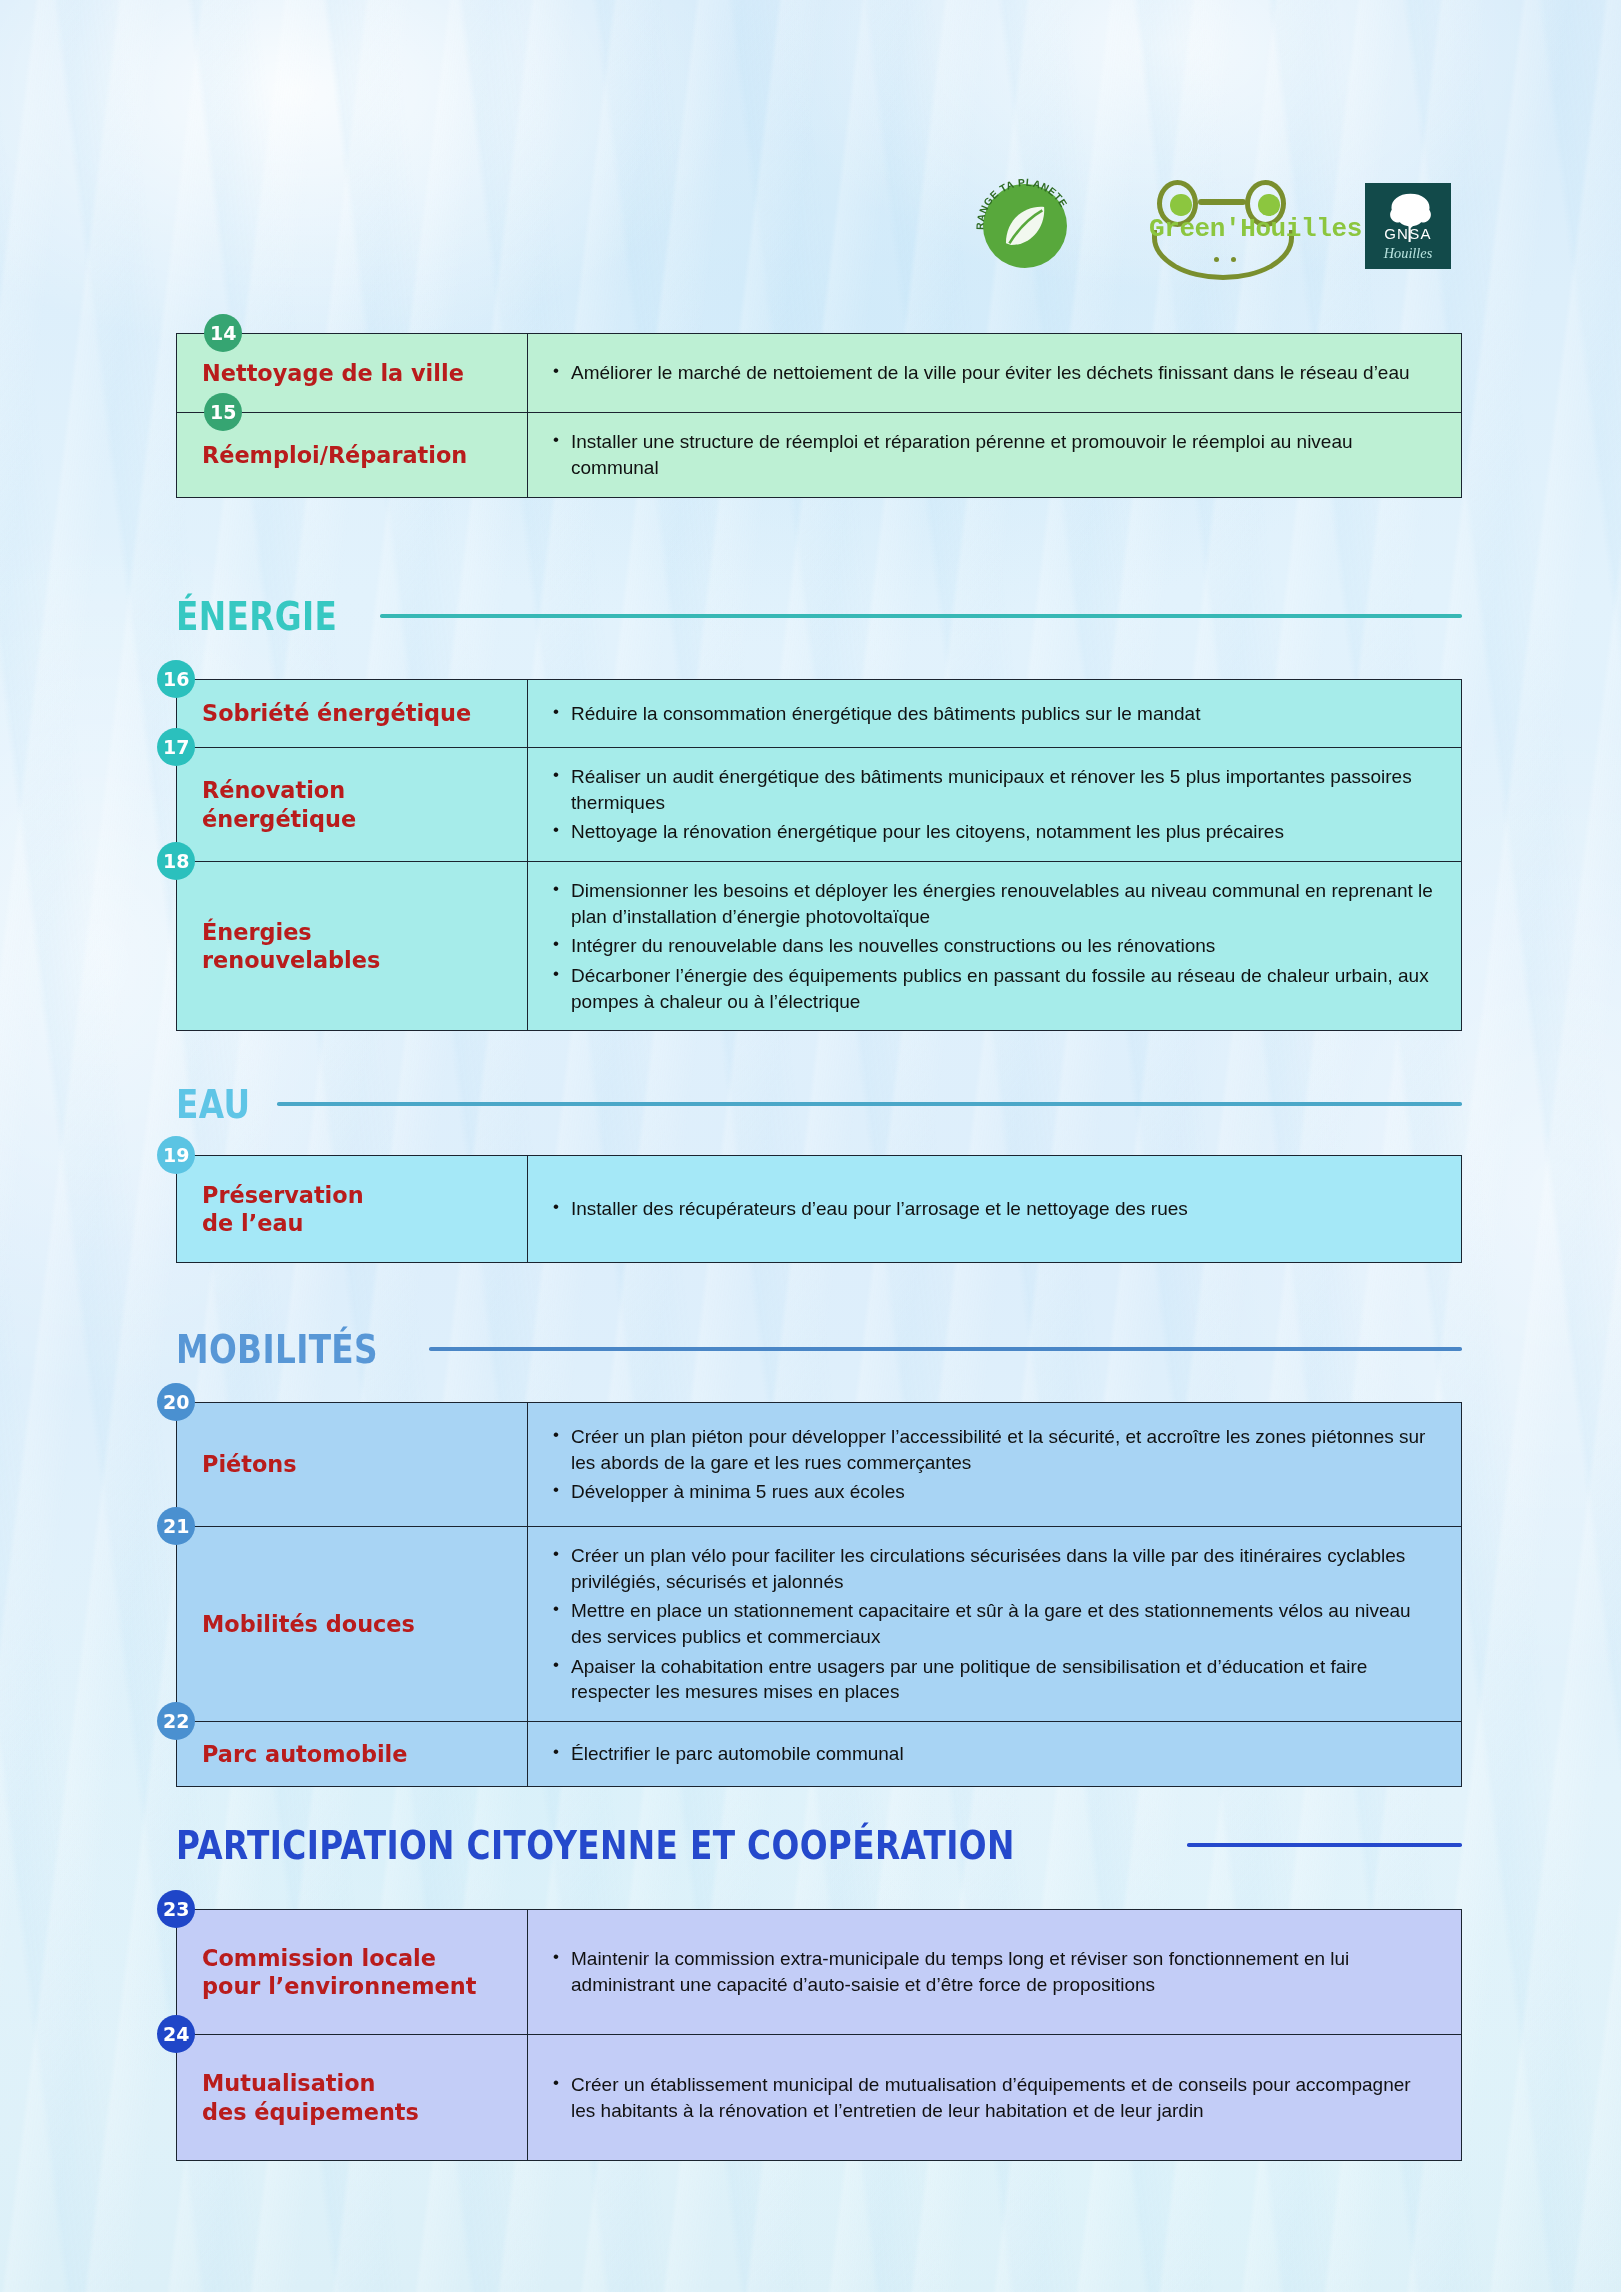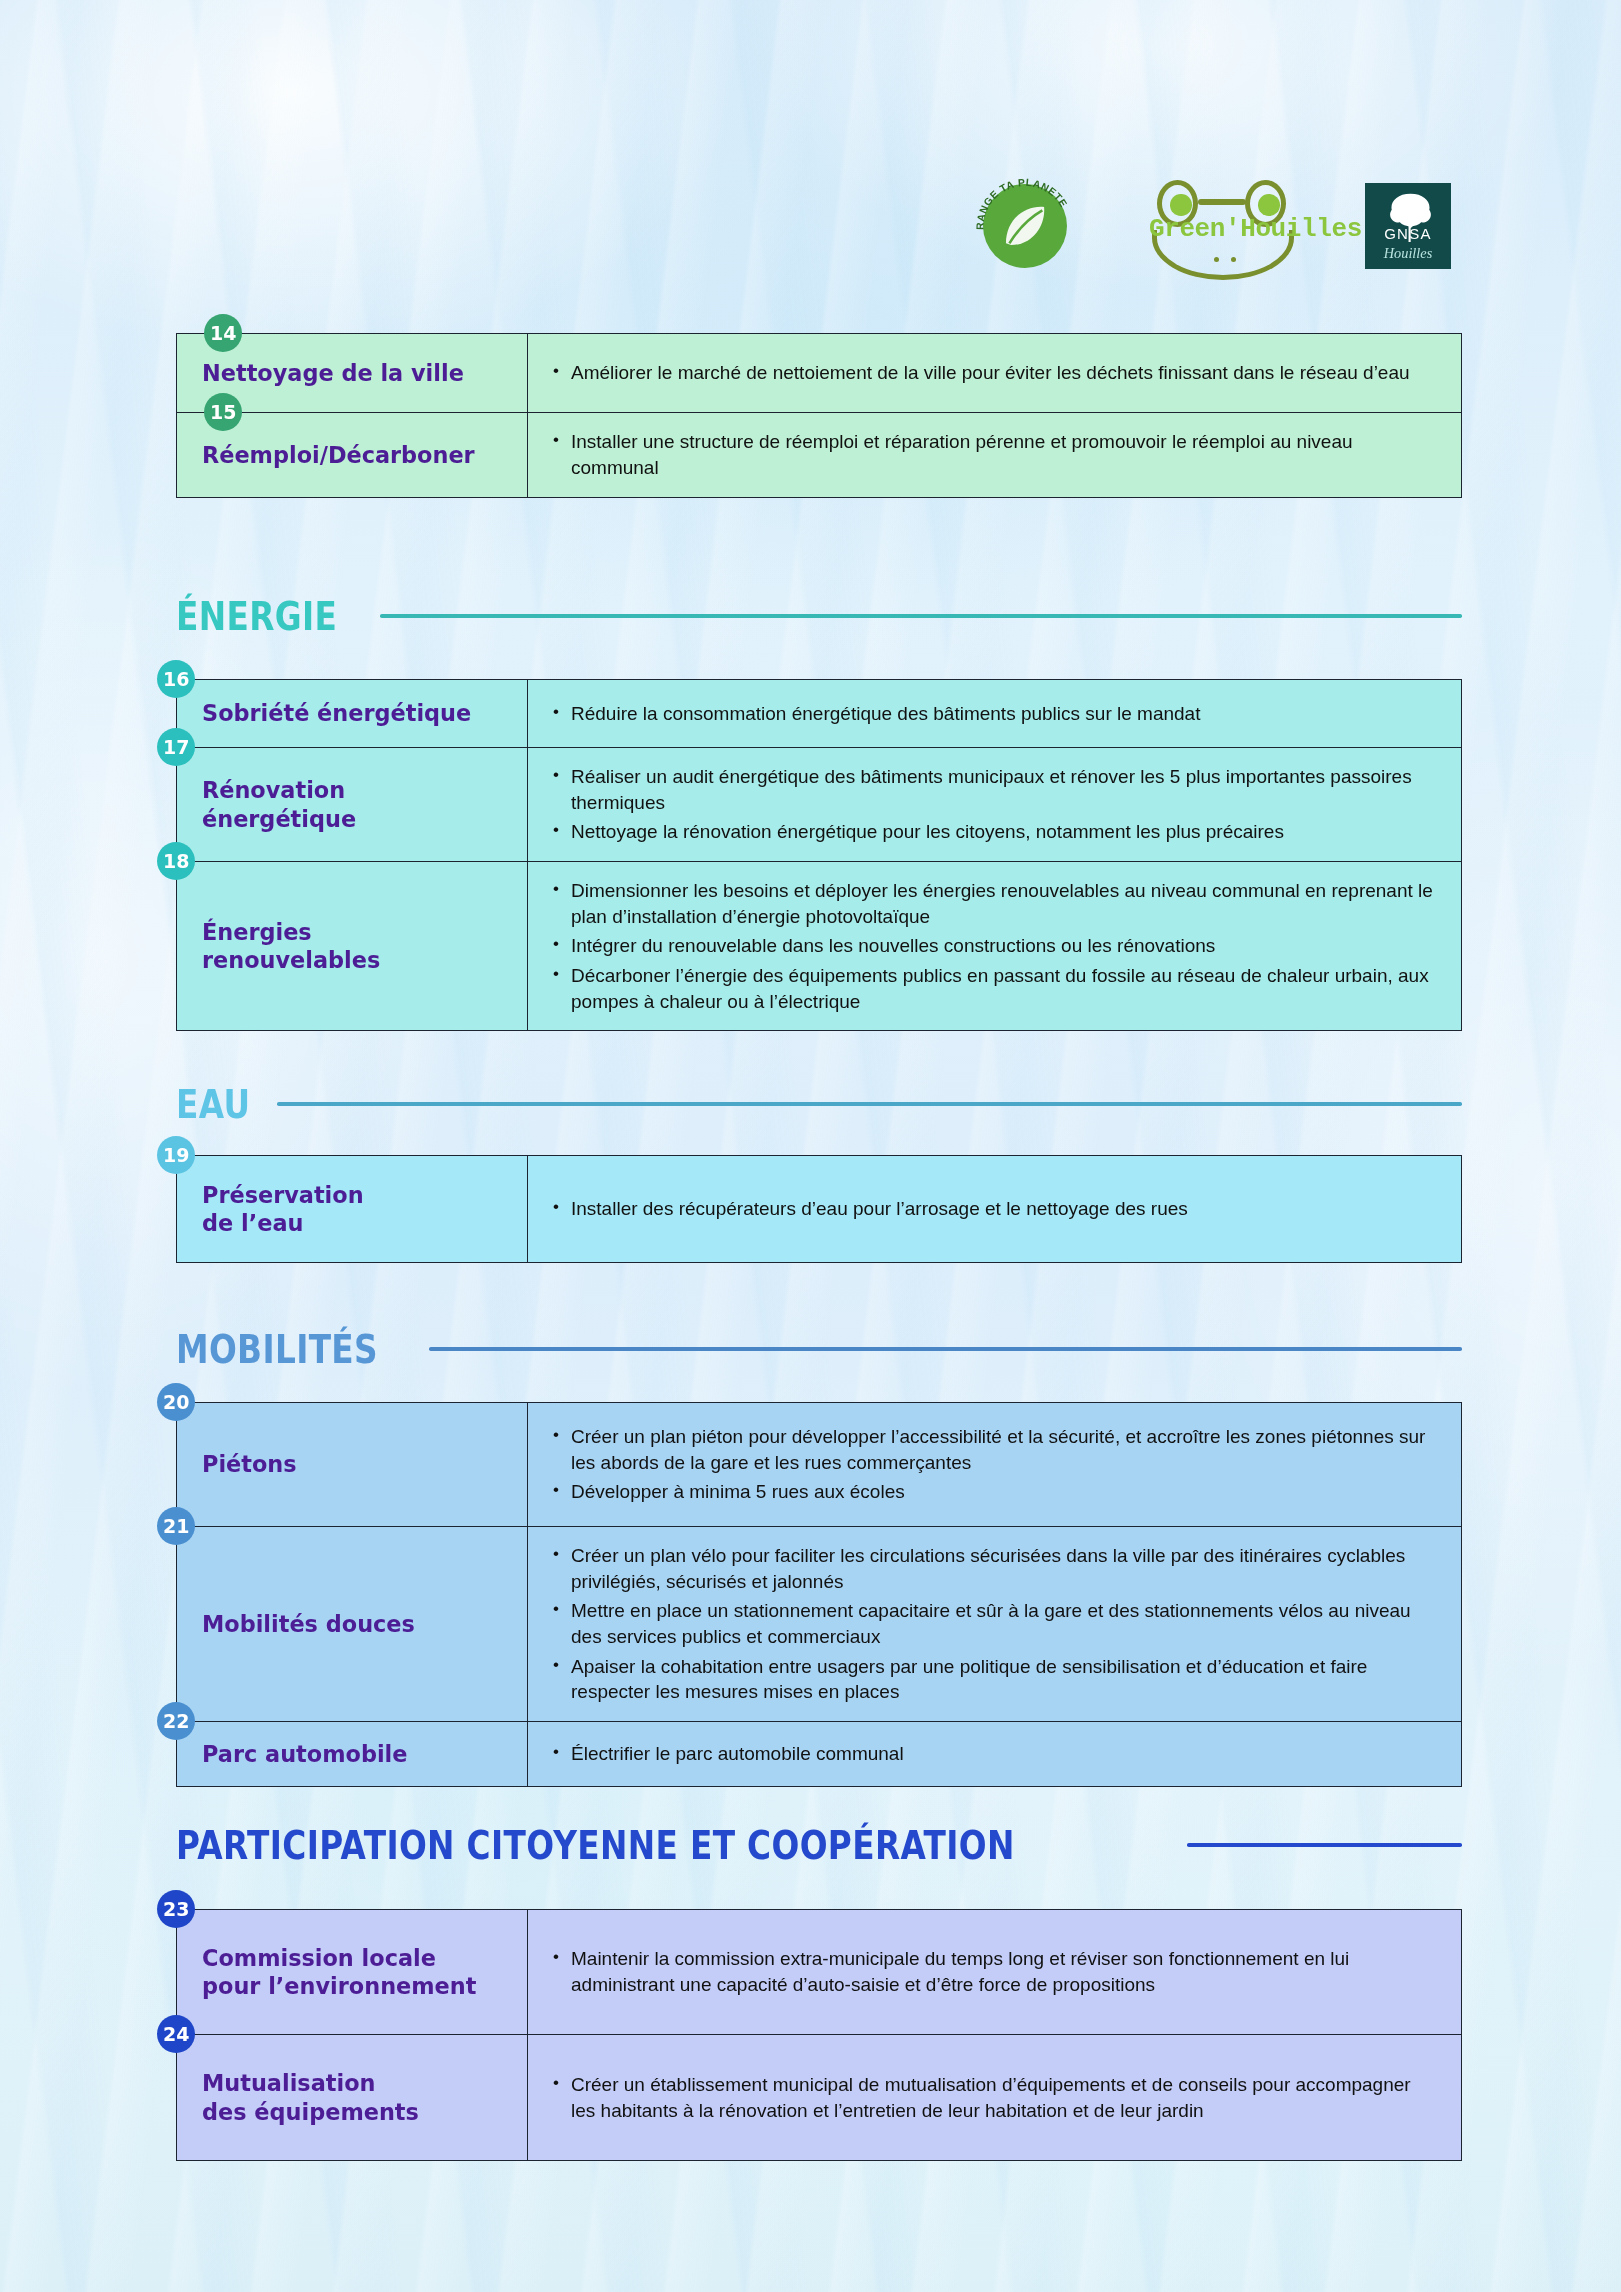--- a/index.html
+++ b/index.html
@@ -128,21 +128,21 @@
   .trow:last-child { border-bottom: none; }
 
   .cat {
     width: 351px; flex: 0 0 351px;
     border-right: 1.8px solid #1b2430;
     display: flex; align-items: center;
     padding: 14.3px 16px 14.3px 25px;
     font-family: "DejaVu Sans", sans-serif;
     font-weight: 700;
     font-size: 22.4px;
-    color: #4c1d95;
+    color: #b91c1c;
     line-height: 1.26;
   }
   .acts {
     flex: 1 1 auto;
     padding: 16px 23px 16px 21.5px;
     display: flex; flex-direction: column; justify-content: center;
     gap: 3.6px;
   }
   .act {
     position: relative;
@@ -247,21 +247,21 @@
   <div class="tbl t-dechets" style="top:333px;">
     <div class="trow" style="min-height:79px;">
       <div class="badge">14</div>
       <div class="cat">Nettoyage de la ville</div>
       <div class="acts">
         <div class="act">Améliorer le marché de nettoiement de la ville pour éviter les déchets finissant dans le réseau d’eau</div>
       </div>
     </div>
     <div class="trow" style="min-height:79px;">
       <div class="badge">15</div>
-      <div class="cat">Réemploi/Décarboner</div>
+      <div class="cat">Réemploi/Réparation</div>
       <div class="acts">
         <div class="act">Installer une structure de réemploi et réparation pérenne et promouvoir le réemploi au niveau communal</div>
       </div>
     </div>
   </div>
 
   <div class="section-head h-energie" style="top:591px;">
     <div class="section-title">ÉNERGIE</div>
     <div class="section-rule"></div>
   </div>

